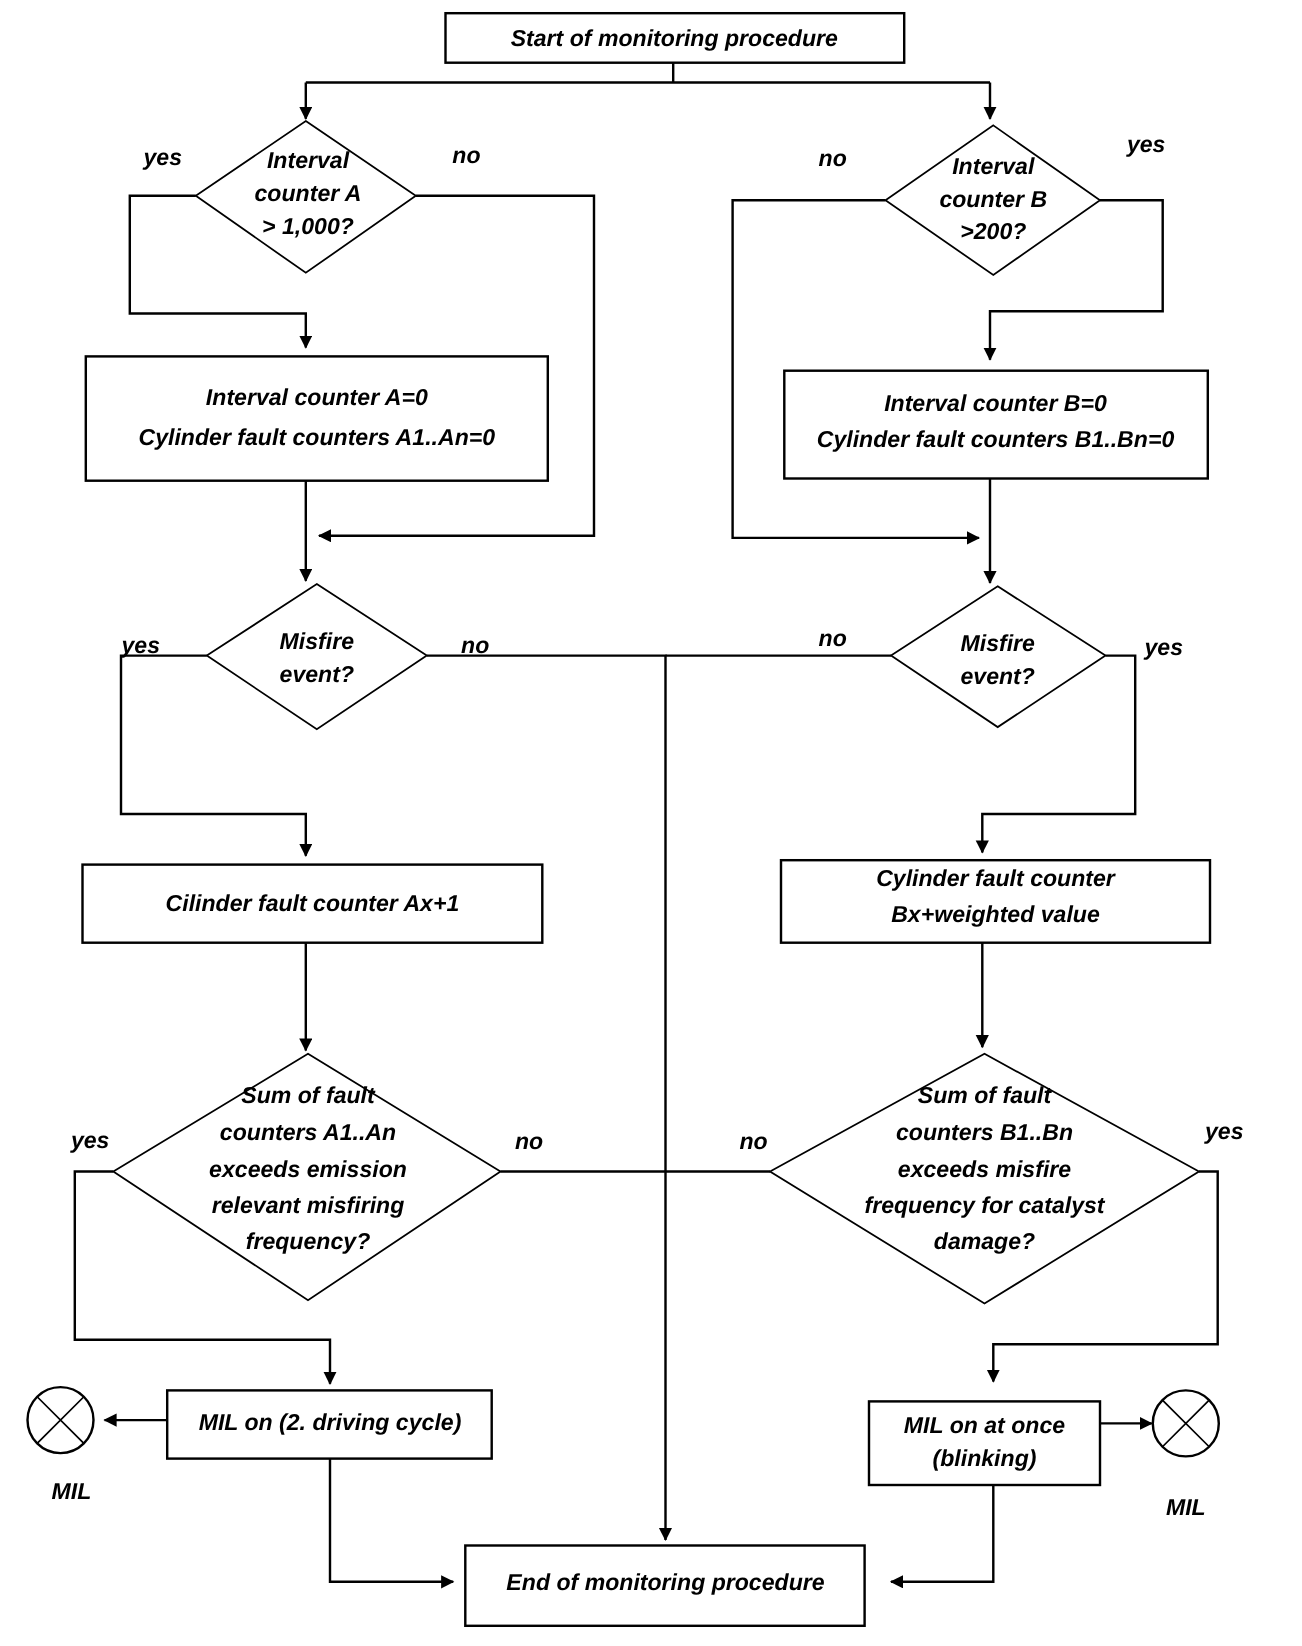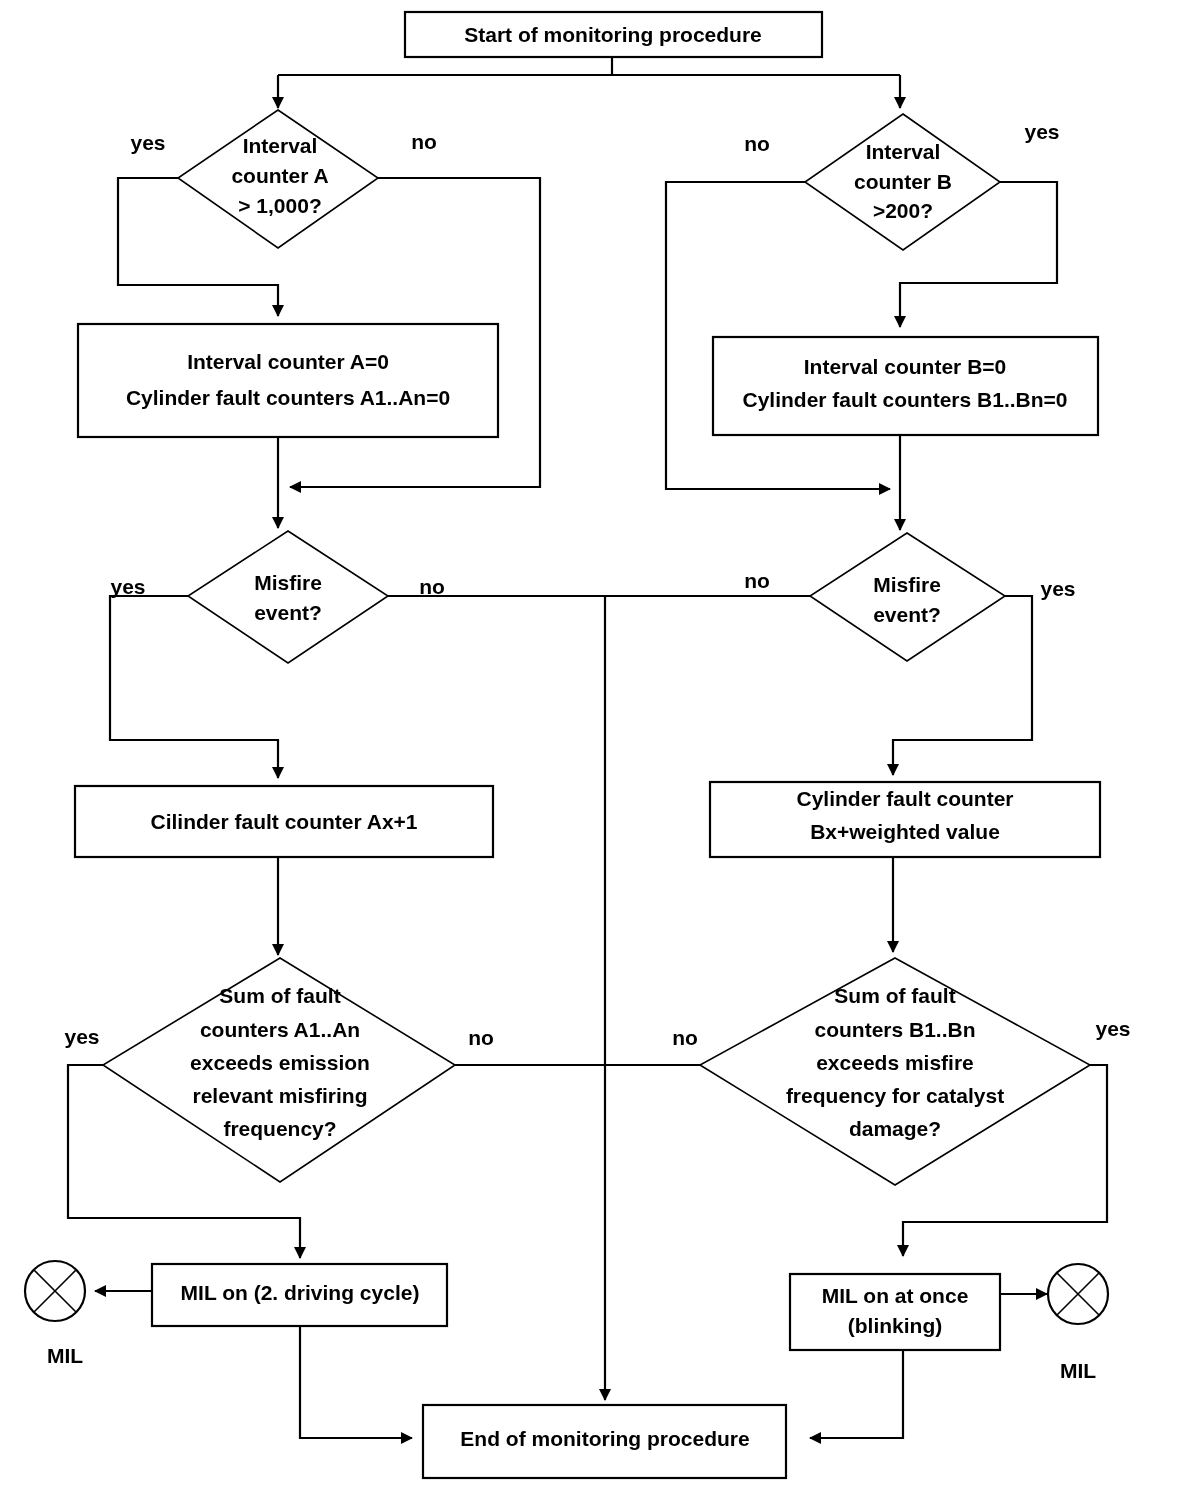--- a/index.html
+++ b/index.html
@@ -6,20 +6,21 @@
     margin: 0;
     padding: 0;
     background: #ffffff;
   }
   #chart-root {
     position: relative;
     width: 1184px;
     height: 1496px;
     background: #ffffff;
     font-family: "Liberation Sans", sans-serif;
+    font-style: italic;
   }
   svg {
     display: block;
   }
   .node-box {
     fill: #ffffff;
     stroke: #000000;
     stroke-width: 2.2;
   }
   .node-diamond {

